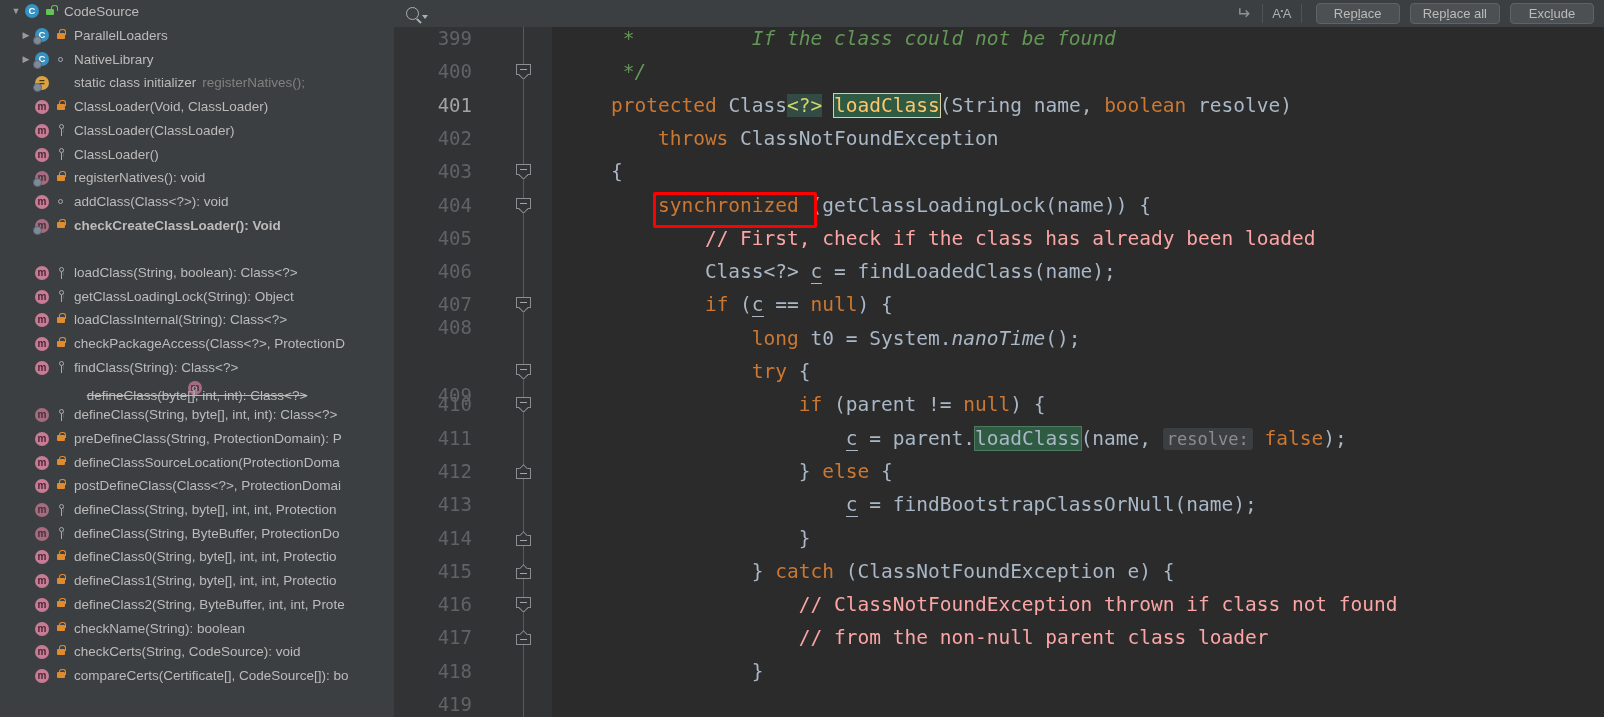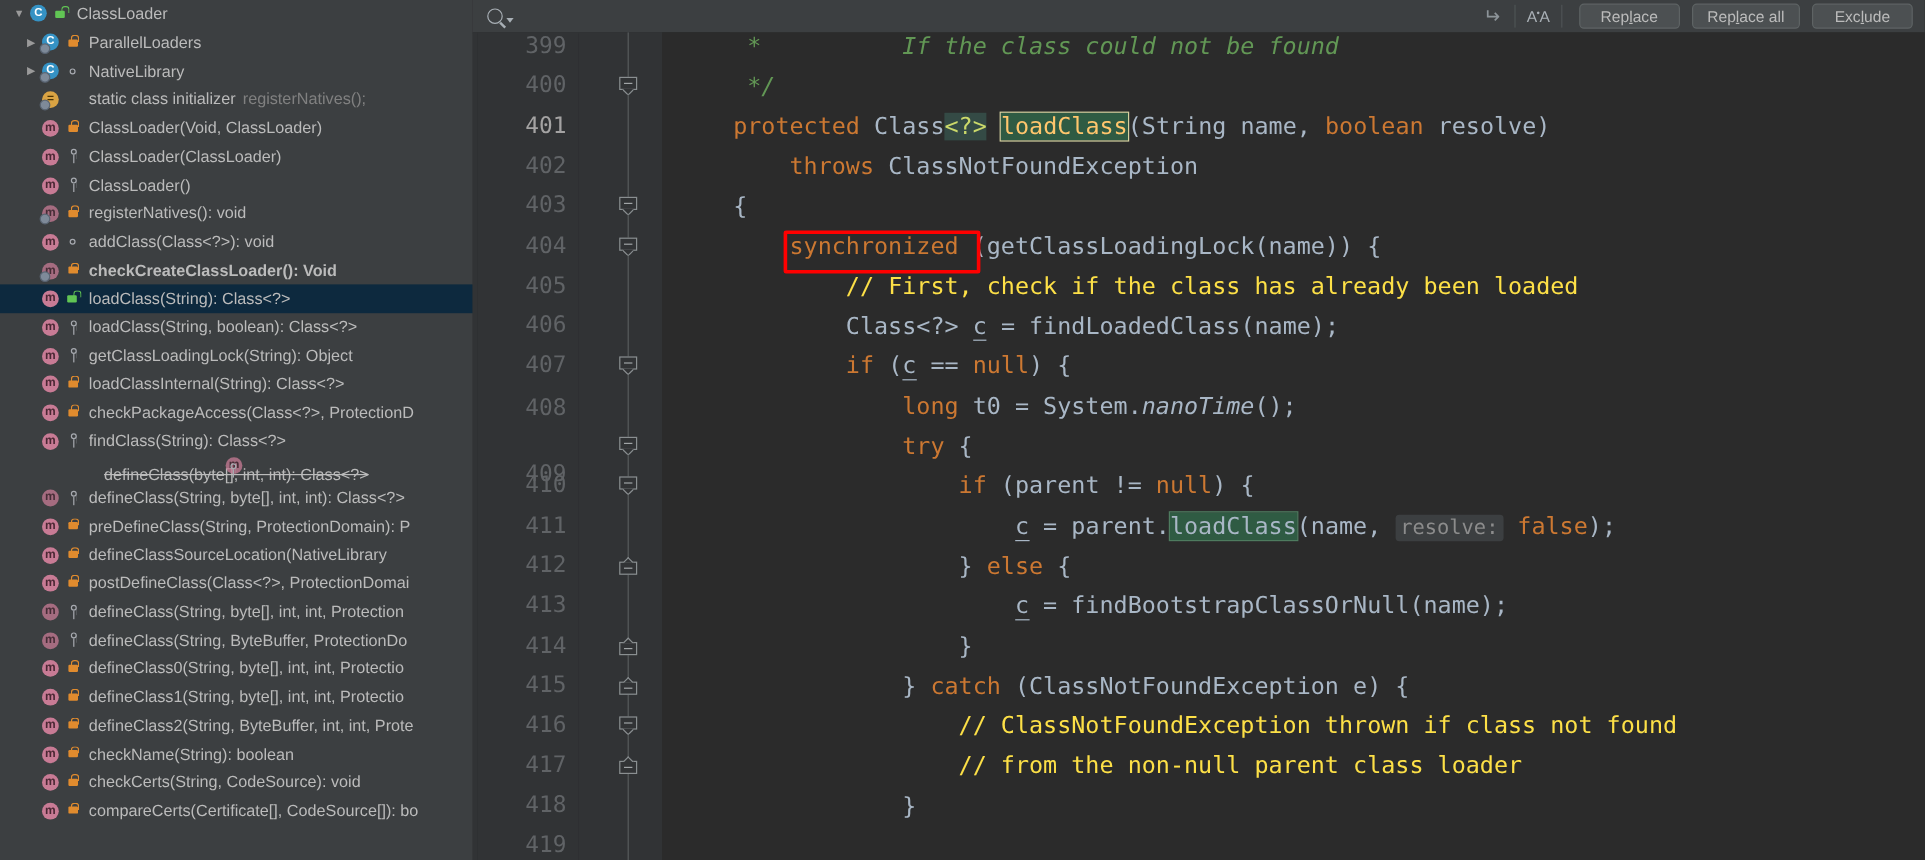--- a/index.html
+++ b/index.html
@@ -205,21 +205,21 @@
   .run-icon .circ::after{
     content:"";position:absolute;left:5px;top:4px;width:6px;height:6px;
     border-radius:50%;border:1.6px solid #2b2b2b;box-sizing:border-box;
   }
   .run-icon .arr{
     position:absolute;left:13px;top:2px;color:#9aa0a6;font-size:15px;line-height:1;
   }
 
   
   .kw{color:#cc7832;}
-  .cmt{color:#fde047;}
+  .cmt{color:#fca5a5;}
   .jdoc{color:#629755;font-style:italic;}
   .ident{color:#a9b7c6;}
   .static-it{color:#a9b7c6;font-style:italic;}
   .field-u{color:#a9b7c6;border-bottom:1px solid #a9b7c6;}
   .diamond{background:#344a45;color:#cbd96a;}
   .match-sel{
     background:#2f5b43;color:#ffc66d;outline:1px solid #d5d2a0;
   }
   .match{
     background:#2f5b43;color:#a9b7c6;outline:1px solid #4e7b5f;
@@ -237,21 +237,21 @@
 <body>
 
 <div id="root">
 
   <div id="structure-panel">
       <div class="tree-row root" style="top: 0px; position: absolute; left: 0px; right: 0px;">
         <span style="display: inline-block; width: 2px;"></span>
         <span class="arrow">▼</span>
         <span class="ico ico-class"></span>
         <span class="vis vis-public"></span>
-        <span class="tree-label">ClassLoader</span>
+        <span class="tree-label">CodeSource</span>
       </div>
       <div class="tree-row" style="top: 23.7px; position: absolute; left: 0px; right: 0px;">
         <span style="display: inline-block; width: 18px;"></span>
         <span class="arrow">▶</span>
         <span class="ico ico-class cog"></span>
         <span class="vis vis-protected"></span>
         <span class="tree-label">ParallelLoaders</span>
       </div>
       <div class="tree-row" style="top: 47.4px; position: absolute; left: 0px; right: 0px;">
         <span style="display: inline-block; width: 18px;"></span>
@@ -303,27 +303,20 @@
         <span class="vis vis-package"></span>
         <span class="tree-label">addClass(Class&lt;?&gt;): void</span>
       </div>
       <div class="tree-row" style="top: 213.3px; position: absolute; left: 0px; right: 0px; font-weight: bold;">
         <span style="display: inline-block; width: 18px;"></span>
         <span class="arrow"></span>
         <span class="ico ico-method dim cog"></span>
         <span class="vis vis-protected"></span>
         <span class="tree-label">checkCreateClassLoader(): Void</span>
       </div>
-      <div class="tree-row selected" style="top: 237px; position: absolute; left: 0px; right: 0px;">
-        <span style="display: inline-block; width: 18px;"></span>
-        <span class="arrow"></span>
-        <span class="ico ico-method"></span>
-        <span class="vis vis-public"></span>
-        <span class="tree-label">loadClass(String): Class&lt;?&gt;</span>
-      </div>
       <div class="tree-row" style="top: 260.7px; position: absolute; left: 0px; right: 0px;">
         <span style="display: inline-block; width: 18px;"></span>
         <span class="arrow"></span>
         <span class="ico ico-method"></span>
         <span class="vis vis-private"></span>
         <span class="tree-label">loadClass(String, boolean): Class&lt;?&gt;</span>
       </div>
       <div class="tree-row" style="top: 284.4px; position: absolute; left: 0px; right: 0px;">
         <span style="display: inline-block; width: 18px;"></span>
         <span class="arrow"></span>
@@ -371,21 +364,21 @@
         <span class="arrow"></span>
         <span class="ico ico-method"></span>
         <span class="vis vis-protected"></span>
         <span class="tree-label">preDefineClass(String, ProtectionDomain): P</span>
       </div>
       <div class="tree-row" style="top: 450.3px; position: absolute; left: 0px; right: 0px;">
         <span style="display: inline-block; width: 18px;"></span>
         <span class="arrow"></span>
         <span class="ico ico-method"></span>
         <span class="vis vis-protected"></span>
-        <span class="tree-label">defineClassSourceLocation(NativeLibrary</span>
+        <span class="tree-label">defineClassSourceLocation(ProtectionDoma</span>
       </div>
       <div class="tree-row" style="top: 474px; position: absolute; left: 0px; right: 0px;">
         <span style="display: inline-block; width: 18px;"></span>
         <span class="arrow"></span>
         <span class="ico ico-method"></span>
         <span class="vis vis-protected"></span>
         <span class="tree-label">postDefineClass(Class&lt;?&gt;, ProtectionDomai</span>
       </div>
       <div class="tree-row" style="top: 497.7px; position: absolute; left: 0px; right: 0px;">
         <span style="display: inline-block; width: 18px;"></span>
@@ -477,21 +470,21 @@
     <div id="linenos">
         <div class="lno" style="top: -5px;">399</div>
         <div class="lno" style="top: 28.3px;">400</div>
         <div class="lno current" style="top: 61.6px;">401</div>
         <div class="lno" style="top: 94.9px;">402</div>
         <div class="lno" style="top: 128.2px;">403</div>
         <div class="lno" style="top: 161.5px;">404</div>
         <div class="lno" style="top: 194.8px;">405</div>
         <div class="lno" style="top: 228.1px;">406</div>
         <div class="lno" style="top: 261.4px;">407</div>
-        <div class="lno" style="top: 297px;">408</div>
+        <div class="lno" style="top: 284px;">408</div>
         <div class="lno" style="top: 328px; margin-top: 24px;">409</div>
         <div class="lno" style="top: 361.3px;">410</div>
         <div class="lno" style="top: 394.6px;">411</div>
         <div class="lno" style="top: 427.9px;">412</div>
         <div class="lno" style="top: 461.2px;">413</div>
         <div class="lno" style="top: 494.5px;">414</div>
         <div class="lno" style="top: 527.8px;">415</div>
         <div class="lno" style="top: 561.1px;">416</div>
         <div class="lno" style="top: 594.4px;">417</div>
         <div class="lno" style="top: 627.7px;">418</div>

